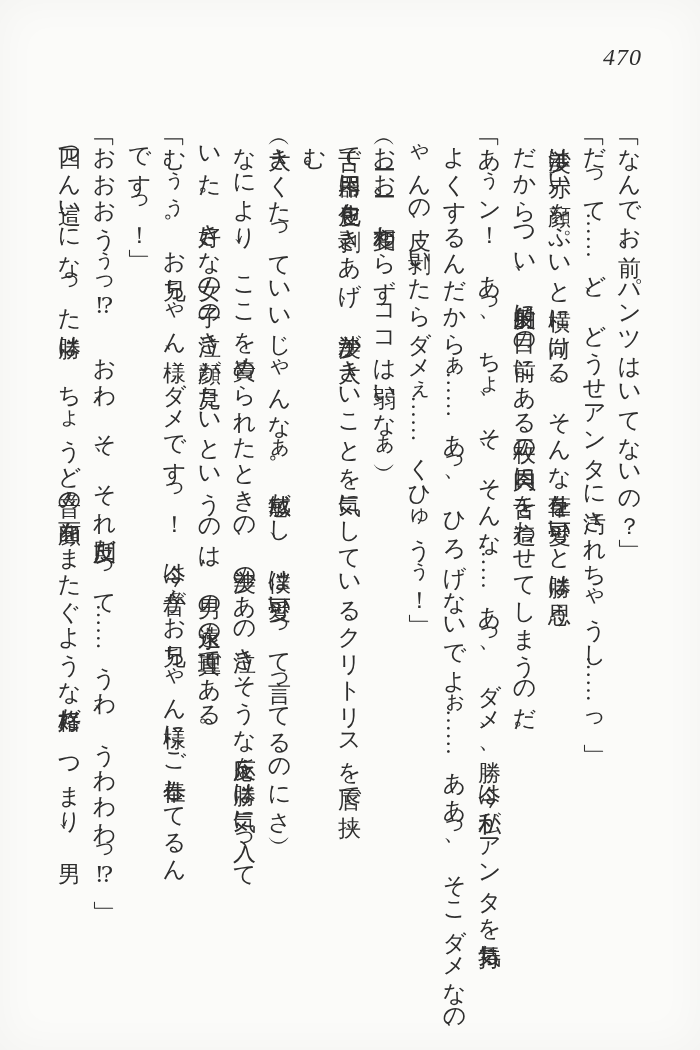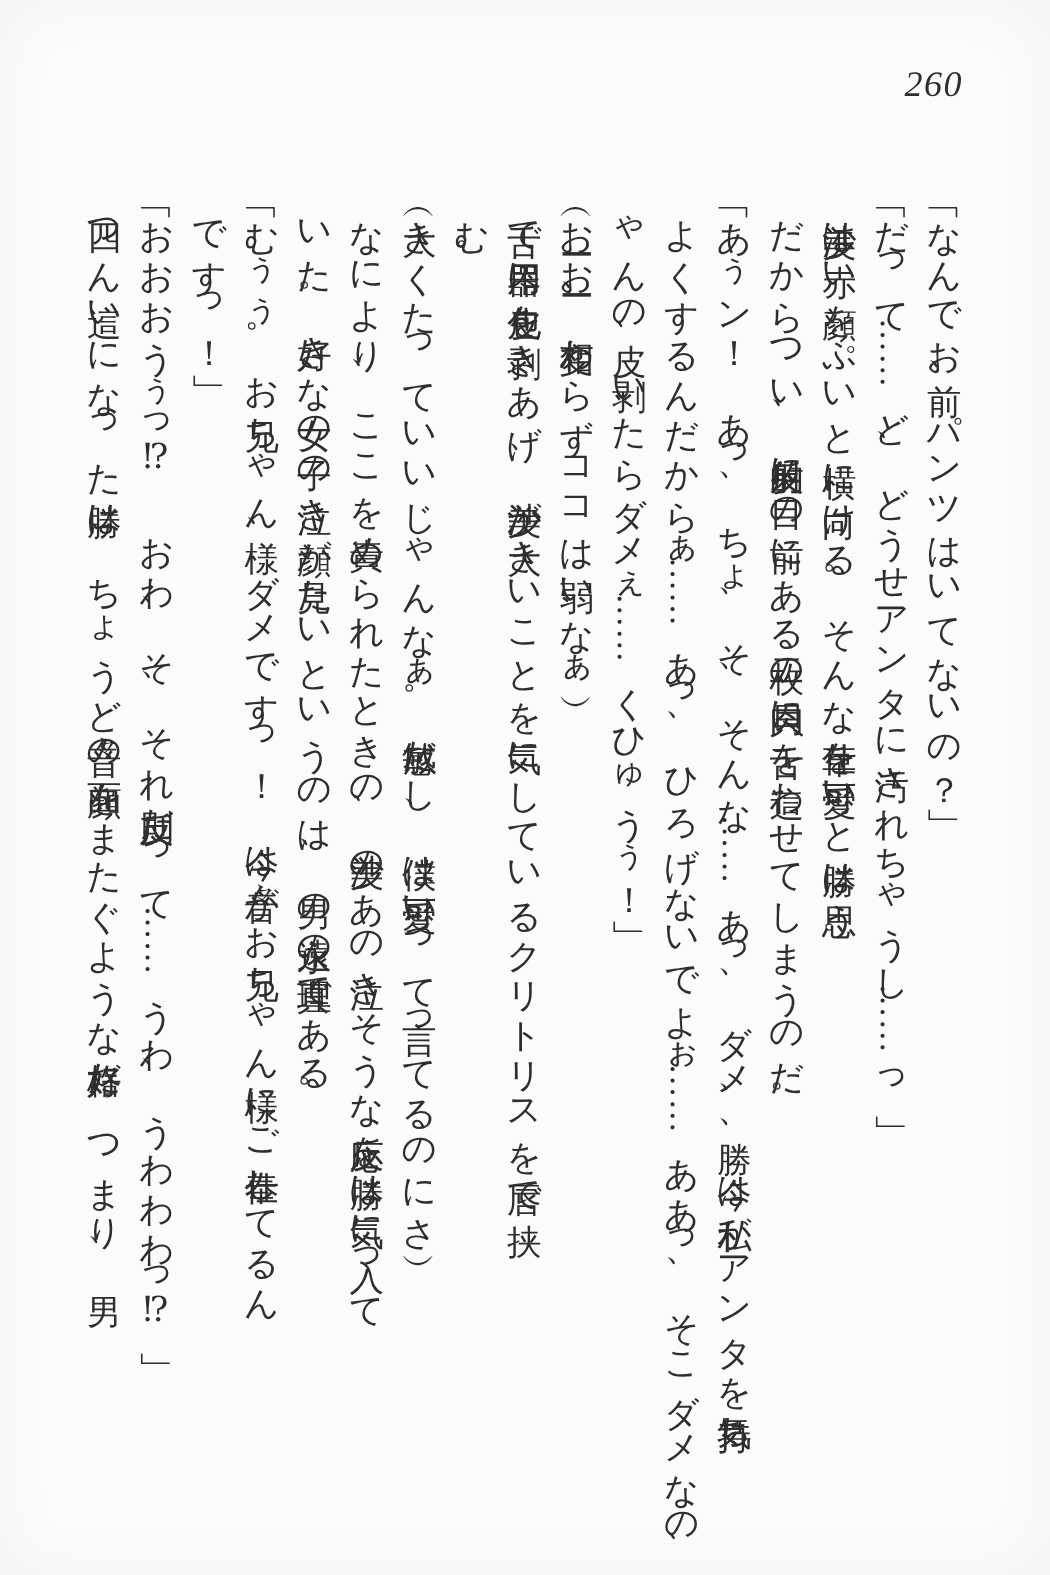--- a/index.html
+++ b/index.html
@@ -42,21 +42,21 @@
   }
   .tcol {
     margin: 0;
     white-space: pre;
   }
 </style>
 </head>
 <body>
 
 <div class="page">
-  <div class="page-number">260</div>
+  <div class="page-number">470</div>
   <div class="text-block" id="text-columns">
       <p class="tcol">「なんでお前、パンツはいてないの？」</p>
       <p class="tcol">「だって……ど、どうせアンタに汚されちゃうし……っ」</p>
       <p class="tcol">美沙は赤い顔をぷいと横に向ける。そんな仕草を可愛いと勝は思う。</p>
       <p class="tcol">だからつい、反射的に目の前にある二枚の肉貝に舌を這わせてしまうのだ。</p>
       <p class="tcol">「あぅン！　あっ、ちょ、そ、そんな……あっ、ダメ、勝、今は私がアンタを気持ち</p>
       <p class="tcol">よくするんだからぁ……あっ、ひろげないでよぉ……ああっ、そこダメなの、クリち</p>
       <p class="tcol">ゃんの皮、剥いたらダメぇ……くひゅうぅ！」</p>
       <p class="tcol">（おーおー、相変わらずココは弱いなぁ）</p>
       <p class="tcol">舌で器用に包皮を剥きあげ、美沙が大きいことを気にしているクリトリスを唇で挟</p>

